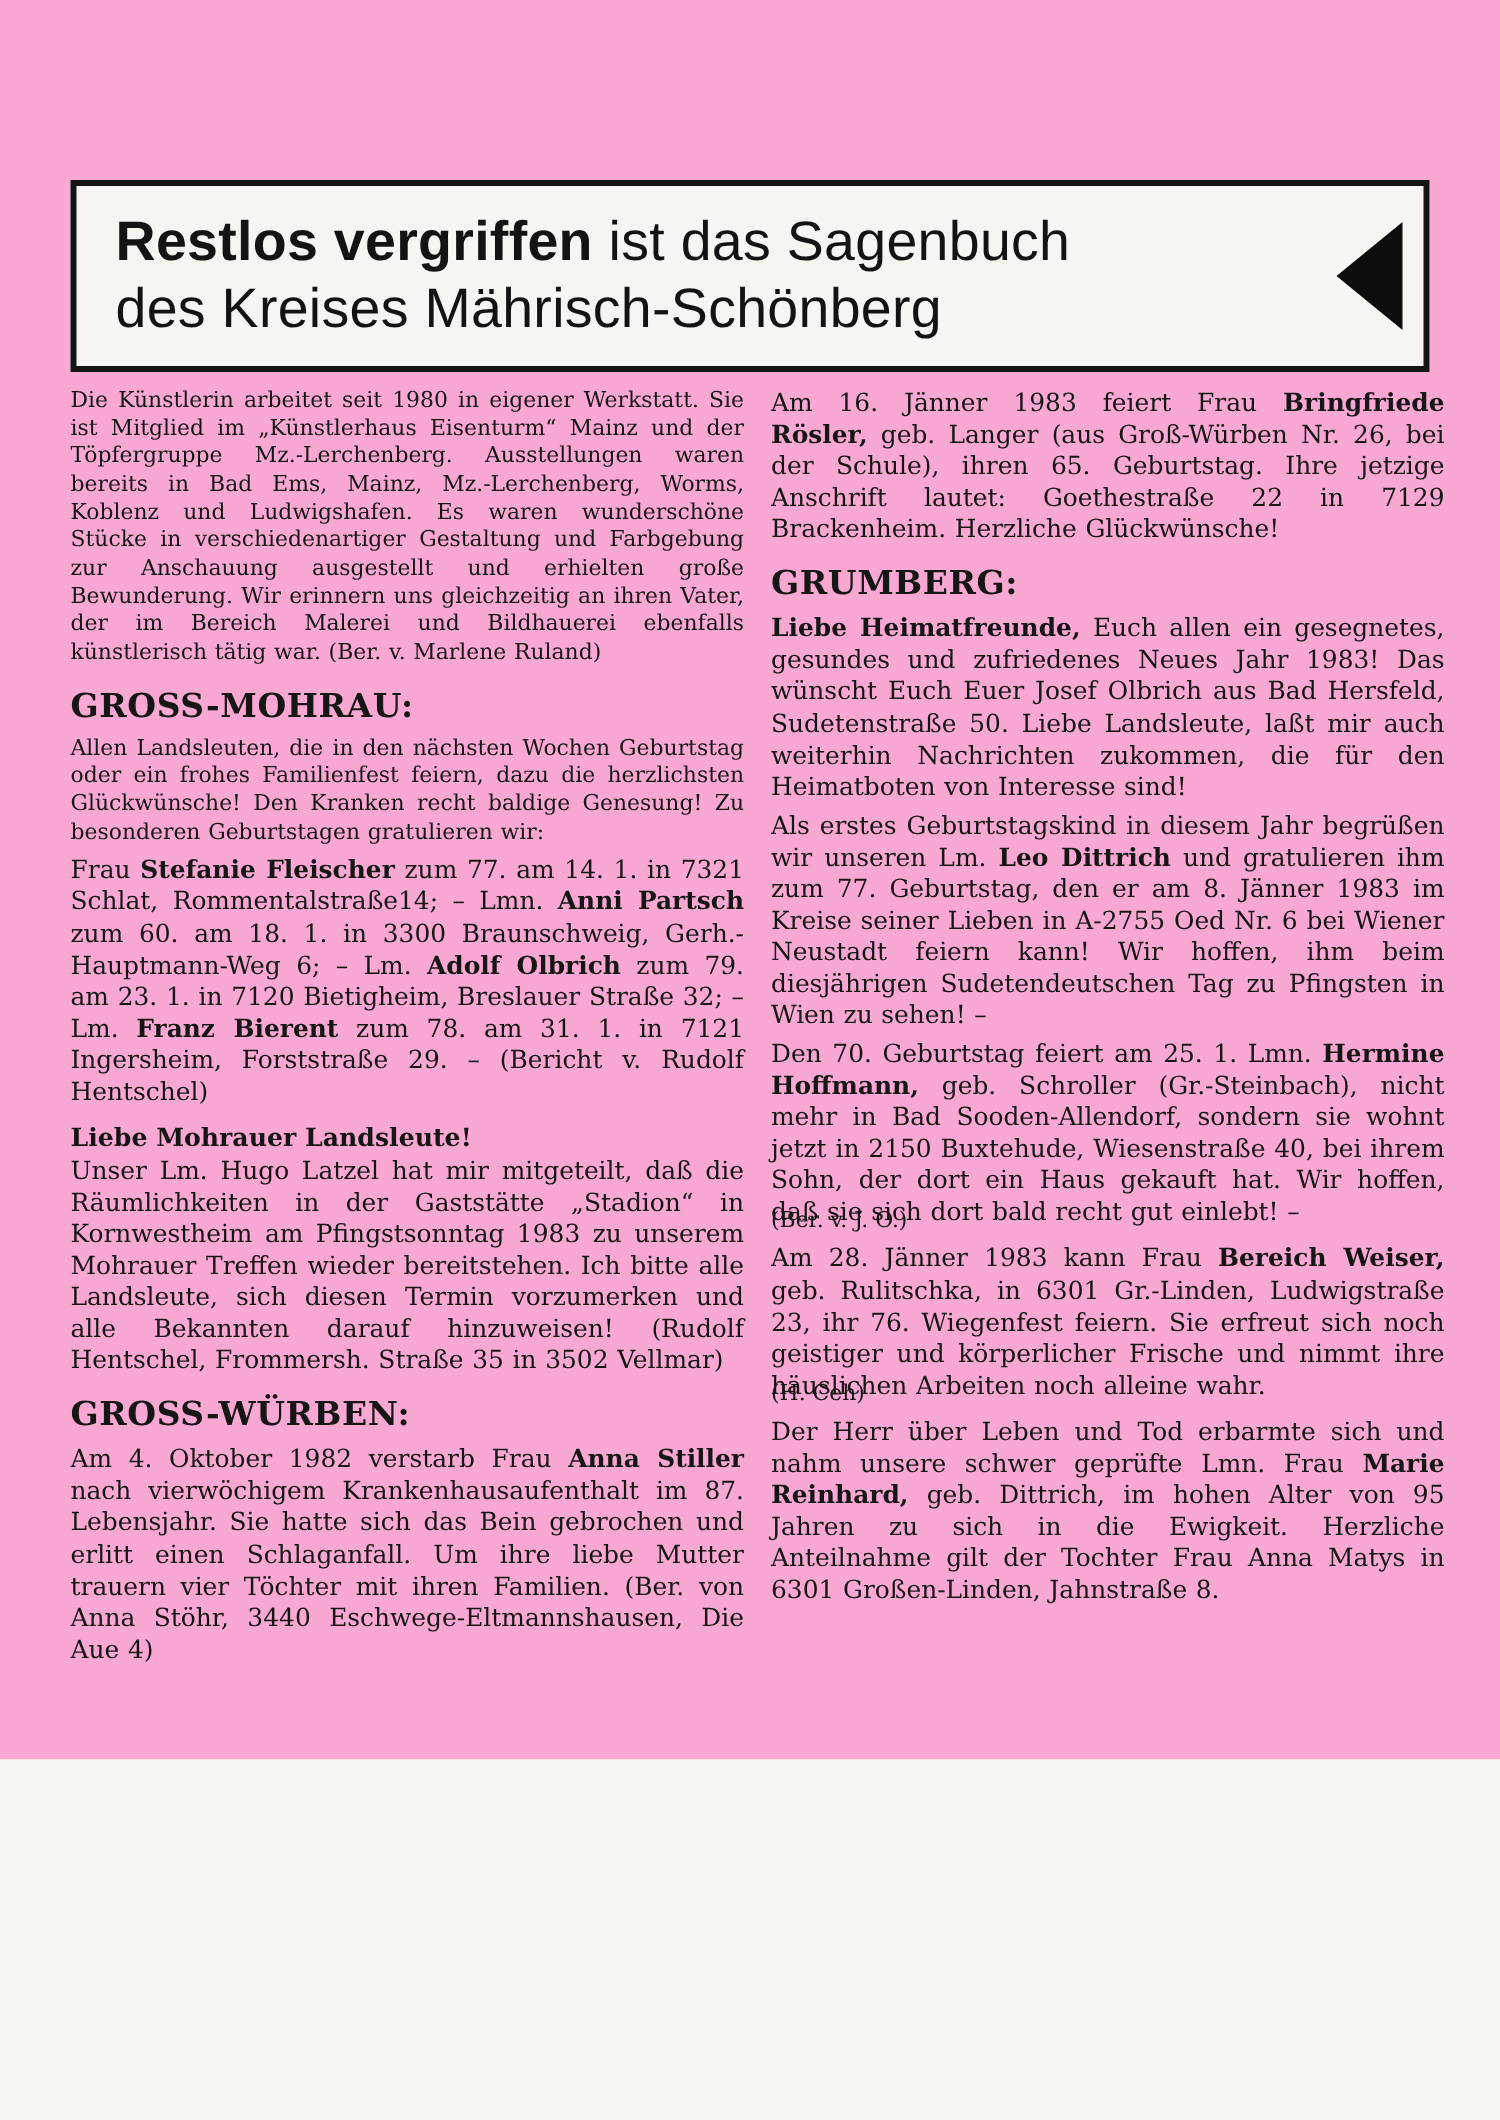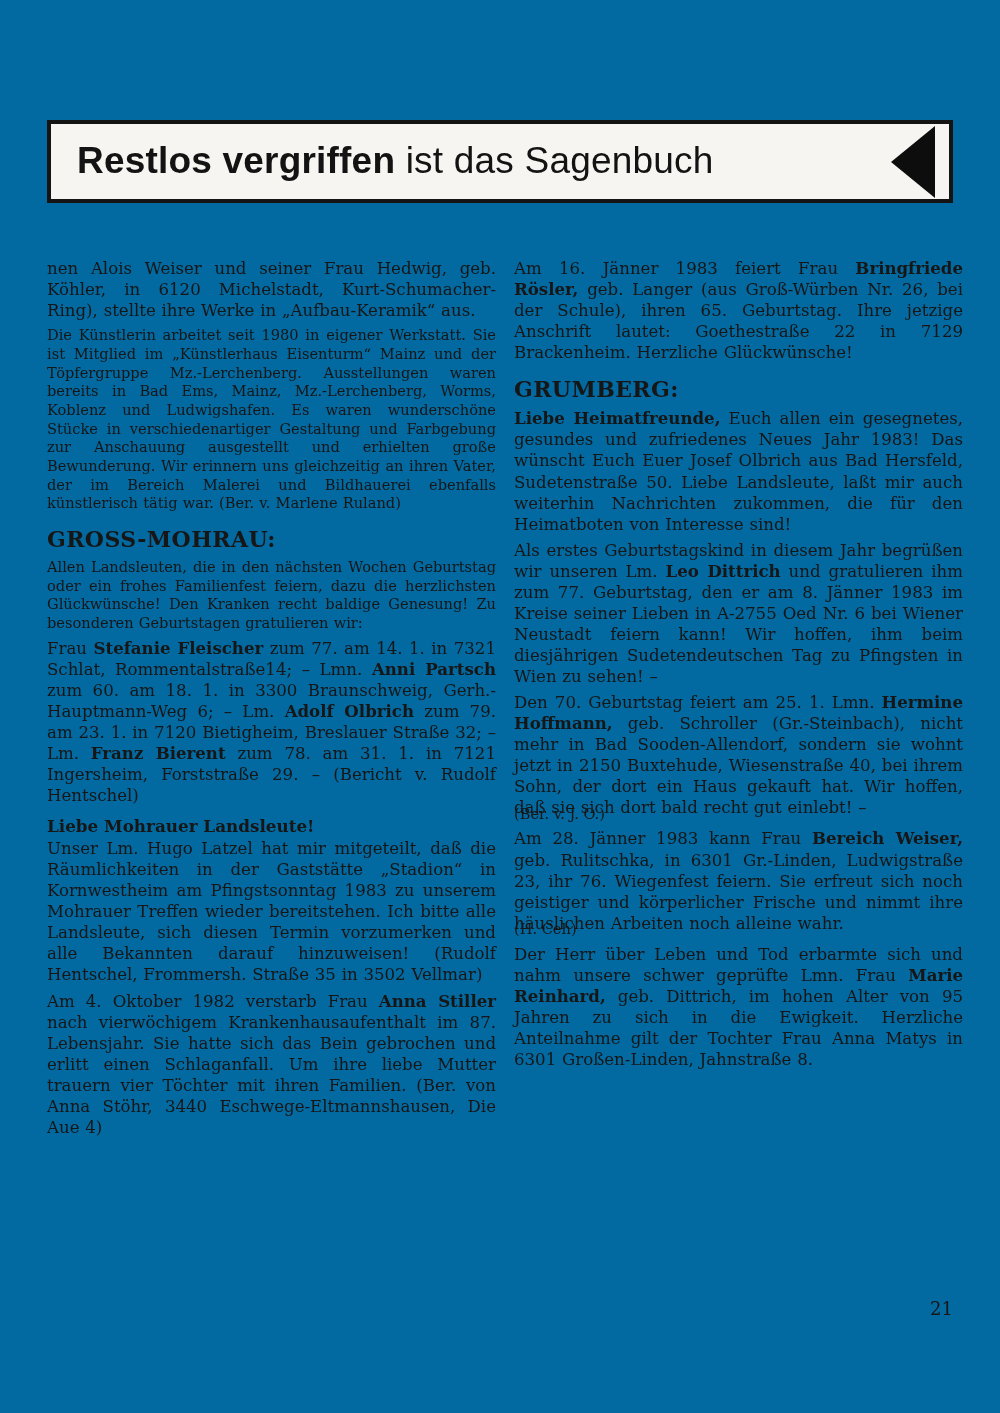--- a/index.html
+++ b/index.html
@@ -3,23 +3,23 @@
 <meta charset="utf-8">
 <style>
   html, body {
     margin: 0;
     padding: 0;
     background: #f6f5f1;
   }
   .page {
     position: relative;
     width: 1000px;
-    height: 1413px;
+    height: 1173px;
     margin: 0 auto;
-    background: #0369a1;
+    background: #f9a8d4;
     color: #161616;
     font-family: "DejaVu Serif", serif;
     overflow: hidden;
     text-decoration: underline;
   }
   .header-box {
     position: absolute;
     left: 47px;
     top: 120px;
     width: 906px;
@@ -99,33 +99,34 @@
   }
 </style>
 </head>
 <body>
 
 <div class="page">
 
   <div class="header-box">
     <div class="header-text">
       <div><b>Restlos vergriffen</b><span> ist das Sagenbuch</span></div>
+      <div>des Kreises Mährisch-Schönberg</div>
     </div>
     <div class="triangle"></div>
   </div>
 
   <div class="columns">
     <div class="col">
-        <p class="para"><span>nen Alois Weiser und seiner Frau Hedwig, geb. Köhler, in 6120 Michelstadt, Kurt-Schumacher-Ring), stellte ihre Werke in „Aufbau-Keramik“ aus.</span></p>
         <p class="para small"><span>Die Künstlerin arbeitet seit 1980 in eigener Werkstatt. Sie ist Mitglied im „Künstlerhaus Eisenturm“ Mainz und der Töpfergruppe Mz.-Lerchenberg. Ausstellungen waren bereits in Bad Ems, Mainz, Mz.-Lerchenberg, Worms, Koblenz und Ludwigshafen. Es waren wunderschöne Stücke in verschiedenartiger Gestaltung und Farbgebung zur Anschauung ausgestellt und erhielten große Bewunderung. Wir erinnern uns gleichzeitig an ihren Vater, der im Bereich Malerei und Bildhauerei ebenfalls künstlerisch tätig war. (Ber. v. Marlene Ruland)</span></p>
         <div class="heading">GROSS-MOHRAU:</div>
         <p class="para small"><span>Allen Landsleuten, die in den nächsten Wochen Geburtstag oder ein frohes Familienfest feiern, dazu die herzlichsten Glückwünsche! Den Kranken recht baldige Genesung! Zu besonderen Geburtstagen gratulieren wir:</span></p>
         <p class="para"><span>Frau </span><b>Stefanie Fleischer</b><span> zum 77. am 14. 1. in 7321 Schlat, Rommentalstraße14; – Lmn. </span><b>Anni Partsch</b><span> zum 60. am 18. 1. in 3300 Braunschweig, Gerh.-Hauptmann-Weg 6; – Lm. </span><b>Adolf Olbrich</b><span> zum 79. am 23. 1. in 7120 Bietigheim, Breslauer Straße 32; – Lm. </span><b>Franz Bierent</b><span> zum 78. am 31. 1. in 7121 Ingersheim, Forststraße 29. – (Bericht v. Rudolf Hentschel)</span></p>
         <div class="subheading">Liebe Mohrauer Landsleute!</div>
         <p class="para"><span>Unser Lm. Hugo Latzel hat mir mitgeteilt, daß die Räumlichkeiten in der Gaststätte „Stadion“ in Kornwestheim am Pfingstsonntag 1983 zu unserem Mohrauer Treffen wieder bereitstehen. Ich bitte alle Landsleute, sich diesen Termin vorzumerken und alle Bekannten darauf hinzuweisen! (Rudolf Hentschel, Frommersh. Straße 35 in 3502 Vellmar)</span></p>
+        <div class="heading">GROSS-WÜRBEN:</div>
         <p class="para"><span>Am 4. Oktober 1982 verstarb Frau </span><b>Anna Stiller</b><span> nach vierwöchigem Krankenhausaufenthalt im 87. Lebensjahr. Sie hatte sich das Bein gebrochen und erlitt einen Schlaganfall. Um ihre liebe Mutter trauern vier Töchter mit ihren Familien. (Ber. von Anna Stöhr, 3440 Eschwege-Eltmannshausen, Die Aue 4)</span></p>
       </div>
     <div class="col">
         <p class="para"><span>Am 16. Jänner 1983 feiert Frau </span><b>Bringfriede Rösler,</b><span> geb. Langer (aus Groß-Würben Nr. 26, bei der Schule), ihren 65. Geburtstag. Ihre jetzige Anschrift lautet: Goethestraße 22 in 7129 Brackenheim. Herzliche Glückwünsche!</span></p>
         <div class="heading">GRUMBERG:</div>
         <p class="para"><b>Liebe Heimatfreunde,</b><span> Euch allen ein gesegnetes, gesundes und zufriedenes Neues Jahr 1983! Das wünscht Euch Euer Josef Olbrich aus Bad Hersfeld, Sudetenstraße 50. Liebe Landsleute, laßt mir auch weiterhin Nachrichten zukommen, die für den Heimatboten von Interesse sind!</span></p>
         <p class="para"><span>Als erstes Geburtstagskind in diesem Jahr begrüßen wir unseren Lm. </span><b>Leo Dittrich</b><span> und gratulieren ihm zum 77. Geburtstag, den er am 8. Jänner 1983 im Kreise seiner Lieben in A-2755 Oed Nr. 6 bei Wiener Neustadt feiern kann! Wir hoffen, ihm beim diesjährigen Sudetendeutschen Tag zu Pfingsten in Wien zu sehen! –</span></p>
         <p class="para"><span>Den 70. Geburtstag feiert am 25. 1. Lmn. </span><b>Hermine Hoffmann,</b><span> geb. Schroller (Gr.-Steinbach), nicht mehr in Bad Sooden-Allendorf, sondern sie wohnt jetzt in 2150 Buxtehude, Wiesenstraße 40, bei ihrem Sohn, der dort ein Haus gekauft hat. Wir hoffen, daß sie sich dort bald recht gut einlebt! –</span></p>
         <div class="credit">(Ber. v. J. O.)</div>
         <p class="para"><span>Am 28. Jänner 1983 kann Frau </span><b>Bereich Weiser,</b><span> geb. Rulitschka, in 6301 Gr.-Linden, Ludwigstraße 23, ihr 76. Wiegenfest feiern. Sie erfreut sich noch geistiger und körperlicher Frische und nimmt ihre häuslichen Arbeiten noch alleine wahr.</span></p>

